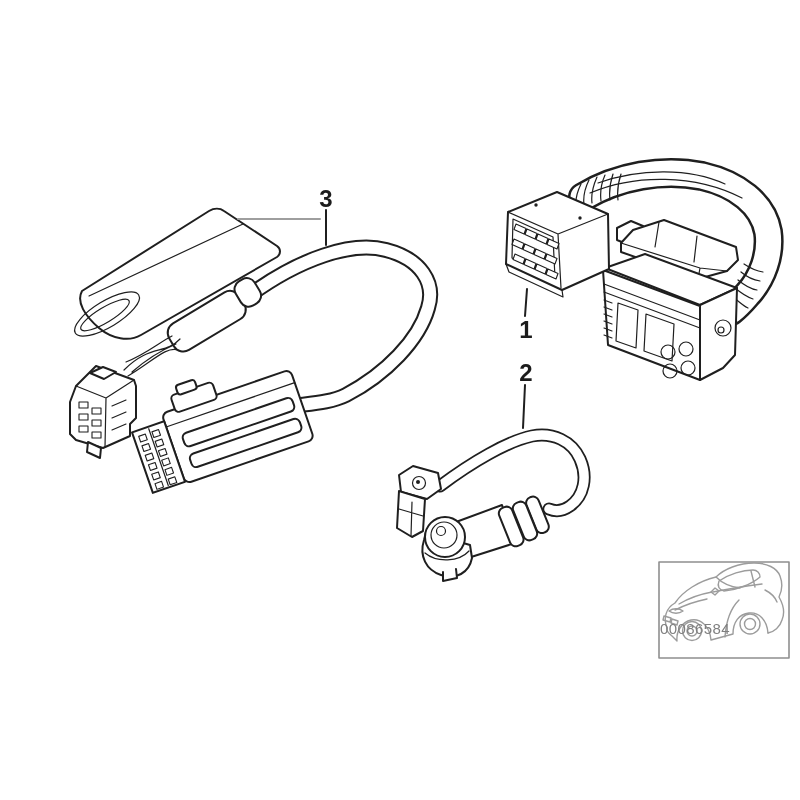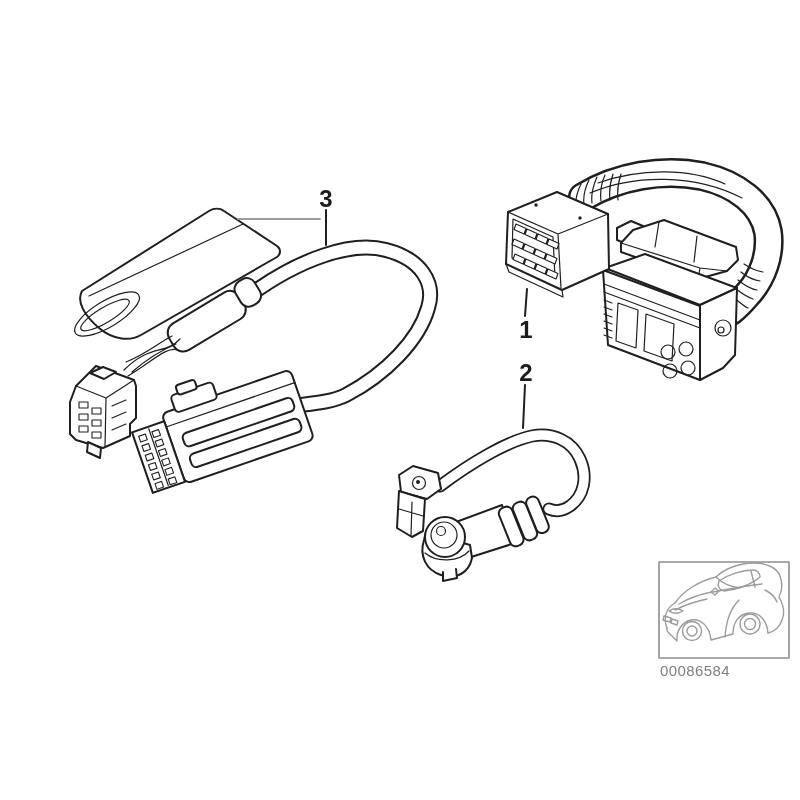--- a/index.html
+++ b/index.html
@@ -7,21 +7,21 @@
     position:relative;width:800px;height:800px;background:#fff;
     font-family:"Liberation Sans",sans-serif;overflow:hidden;
   }
   .stage svg{position:absolute;left:0;top:0;}
   .callout{
     position:absolute;width:24px;text-align:center;
     font-weight:bold;font-size:24px;line-height:24px;color:#1c1c1c;
     cursor:pointer;user-select:none;
   }
   .pn{
-    position:absolute;left:660px;top:662px;
+    position:absolute;left:660px;top:620px;
     font-size:15px;letter-spacing:.4px;color:#7f7f7f;
   }
   
   .w{fill:#fff;stroke:#1f1f1f;stroke-width:2;}
   .thin{fill:none;stroke:#1f1f1f;stroke-width:1.2;}
   .pinw{fill:#fff;stroke:#1f1f1f;stroke-width:1.1;}
   .dot{fill:#1f1f1f;stroke:none;}
   .tube-o{fill:none;stroke:#1f1f1f;stroke-width:16;}
   .tube-i{fill:none;stroke:#fff;stroke-width:12;}
   .tube2-o{fill:none;stroke:#1f1f1f;stroke-width:13;}

